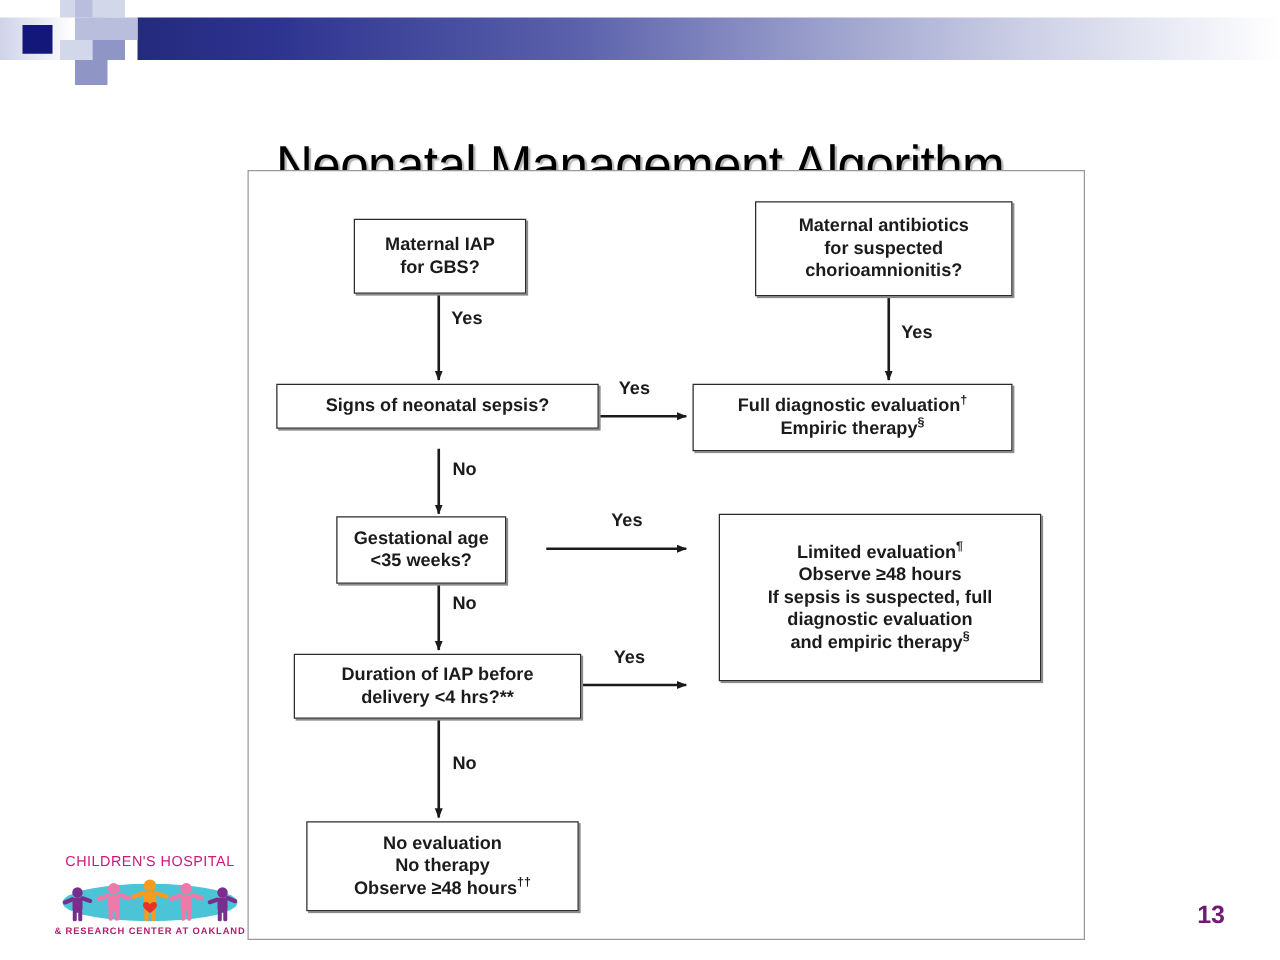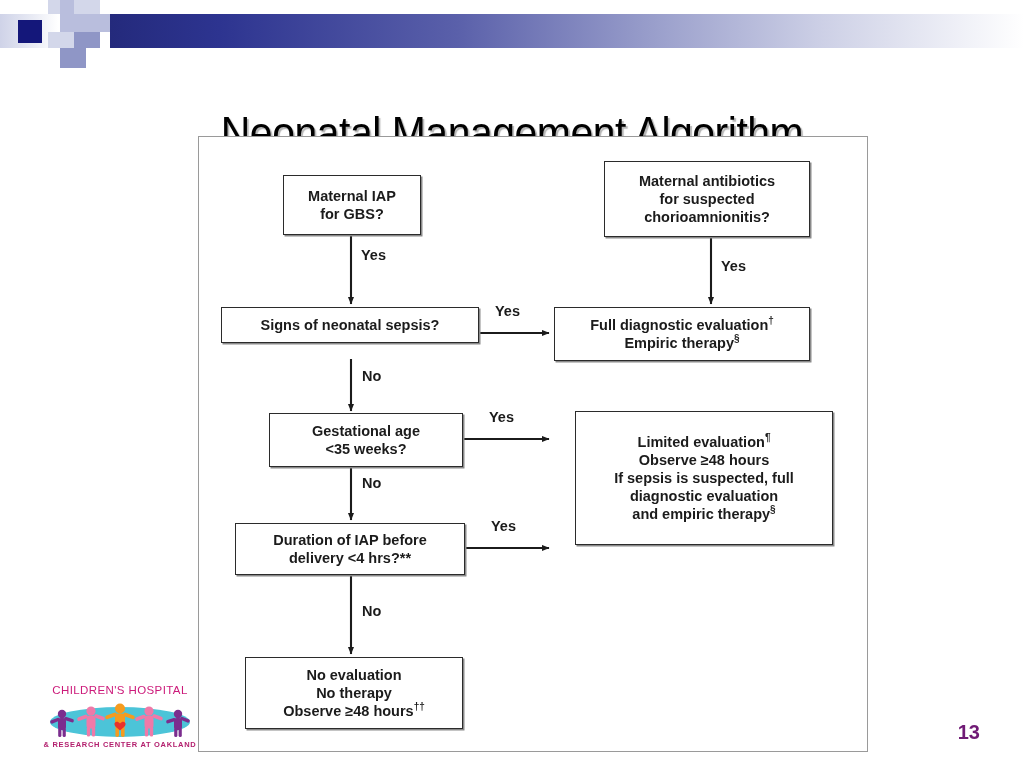--- a/index.html
+++ b/index.html
@@ -172,21 +172,21 @@
       <div><span>Empiric therapy</span><sup>§</sup></div>
     </div>
   </div>
 
   <div class="fbox" style="left:22px;top:170px;width:258px;height:36px;">
     <div class="inner">
       <div>Signs of neonatal sepsis?</div>
     </div>
   </div>
 
-  <div class="fbox" style="left:70px;top:276px;width:194px;height:54px;">
+  <div class="fbox" style="left:70px;top:276px;width:136px;height:54px;">
     <div class="inner">
       <div>Gestational age</div>
       <div>&lt;35 weeks?</div>
     </div>
   </div>
 
   <div class="fbox" style="left:376px;top:274px;width:258px;height:134px;">
     <div class="inner">
       <div><span>Limited evaluation</span><sup>¶</sup></div>
       <div>Observe  ≥48 hours</div>

